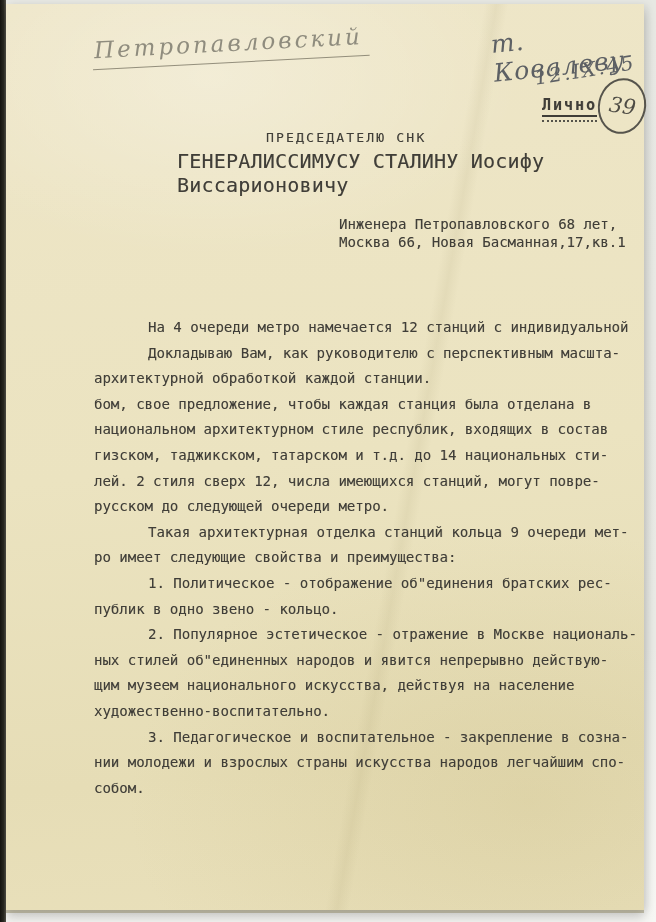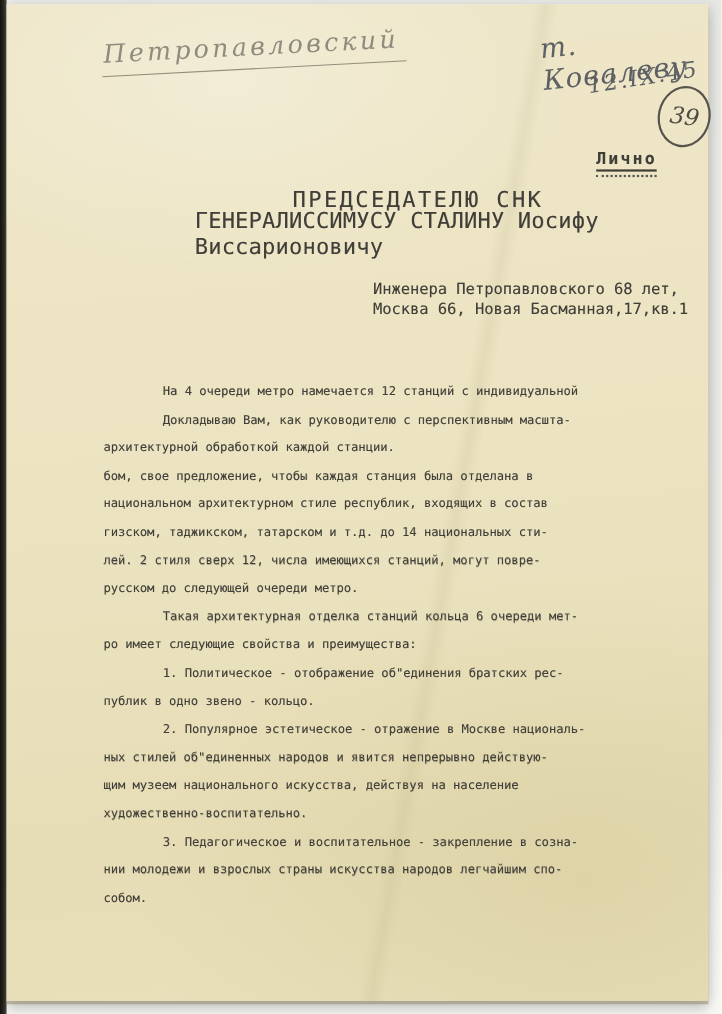--- a/index.html
+++ b/index.html
@@ -14,21 +14,21 @@
   }
   .paper{
     position:absolute; left:6px; top:4px; width:638px; height:906px;
     background:
       radial-gradient(ellipse 520px 300px at 32% 8%, rgba(255,255,255,0.28), transparent 60%),
       radial-gradient(ellipse 620px 420px at 82% 88%, rgba(186,170,105,0.20), transparent 65%),
       linear-gradient(100deg, transparent 60%, rgba(150,140,95,0.10) 61.5%, transparent 63%),
       linear-gradient(175deg,#eee6c8 0%,#ebe3c0 50%,#e6ddb6 82%,#e9e0bb 100%);
     box-shadow: 0 3px 0 rgba(150,142,110,0.55), 0 8px 10px rgba(0,0,0,0.18), 4px 0 8px rgba(0,0,0,0.07);
   }
-  .type{ color:#403e38; text-shadow:0.3px 0.3px 0 rgba(64,62,56,0.35);margin-top:39px; }
+  .type{ color:#403e38; text-shadow:0.3px 0.3px 0 rgba(64,62,56,0.35); }
   .hw{ font-family:"DejaVu Serif","Liberation Serif",serif; font-style:italic; }
 
   .hw-name-left{
     position:absolute; left:86px; top:26px; transform:rotate(-3deg);
     font-size:23px; letter-spacing:3px; color:#8f8c7e;
     border-bottom:1px solid rgba(130,126,108,0.85); padding:0 6px 6px 2px;
   }
   .hw-addressee{
     position:absolute; left:486px; top:18px; transform:rotate(-6deg);
     font-size:25px; letter-spacing:1px; color:#5d6064;
@@ -40,26 +40,26 @@
   .lichno{ position:absolute; left:536px; top:92px; font-size:15px; font-weight:bold; letter-spacing:2px; }
   .u-outer{ display:inline-block; border-bottom:2px dotted #55534b; padding-bottom:3px; }
   .u-inner{ display:inline-block; border-bottom:2px solid #3f3d37; padding-bottom:1px; }
   .circle39{
     position:absolute; left:592px; top:74px; width:44px; height:52px;
     border:2px solid #56544c; border-radius:50%; transform:rotate(12deg);
     display:flex; align-items:center; justify-content:center;
   }
   .circle39 .num{ font-size:21px; color:#4d4b44; transform:rotate(-4deg); }
 
-  .header-line1{ position:absolute; left:260px; top:126px; font-size:20px; letter-spacing:2.2px; }
+  .header-line1{ position:absolute; left:260px; top:126px; font-size:13px; letter-spacing:2.2px; }
   .header-line2{ position:absolute; left:171px; top:145px; font-size:20px; letter-spacing:0.2px; }
 
   .sender{ position:absolute; left:333px; top:212px; font-size:14px; line-height:17.5px; letter-spacing:0; }
 
-  .body-text{ position:absolute; left:88px; top:300px; width:556px; font-size:11px; }
+  .body-text{ position:absolute; left:88px; top:311px; width:556px; font-size:14px; }
   .bline{ height:25.6px; line-height:25.6px; white-space:pre; }
   .bline.indent{ padding-left:54px; }
 </style>
 </head>
 <body>
 
 <div class="scan">
   <div class="edge-strip"></div>
 
   <div class="paper">
@@ -88,21 +88,21 @@
 
     <div class="body-text type">
         <div class="bline indent">На 4 очереди метро намечается 12 станций с индивидуальной</div>
         <div class="bline indent">Докладываю Вам, как руководителю с перспективным масшта-</div>
         <div class="bline">архитектурной обработкой каждой станции.</div>
         <div class="bline">бом, свое предложение, чтобы каждая станция была отделана в</div>
         <div class="bline">национальном архитектурном стиле республик, входящих в состав</div>
         <div class="bline">гизском, таджикском, татарском и т.д. до 14 национальных сти-</div>
         <div class="bline">лей. 2 стиля сверх 12, числа имеющихся станций, могут повре-</div>
         <div class="bline">русском до следующей очереди метро.</div>
-        <div class="bline indent">Такая архитектурная отделка станций кольца 6 очереди мет-</div>
+        <div class="bline indent">Такая архитектурная отделка станций кольца 9 очереди мет-</div>
         <div class="bline">ро имеет следующие свойства и преимущества:</div>
         <div class="bline indent">1. Политическое - отображение об"единения братских рес-</div>
         <div class="bline">публик в одно звено - кольцо.</div>
         <div class="bline indent">2. Популярное эстетическое - отражение в Москве националь-</div>
         <div class="bline">ных стилей об"единенных народов и явится непрерывно действую-</div>
         <div class="bline">щим музеем национального искусства, действуя на население</div>
         <div class="bline">художественно-воспитательно.</div>
         <div class="bline indent">3. Педагогическое и воспитательное - закрепление в созна-</div>
         <div class="bline">нии молодежи и взрослых страны искусства народов легчайшим спо-</div>
         <div class="bline">собом.</div>

